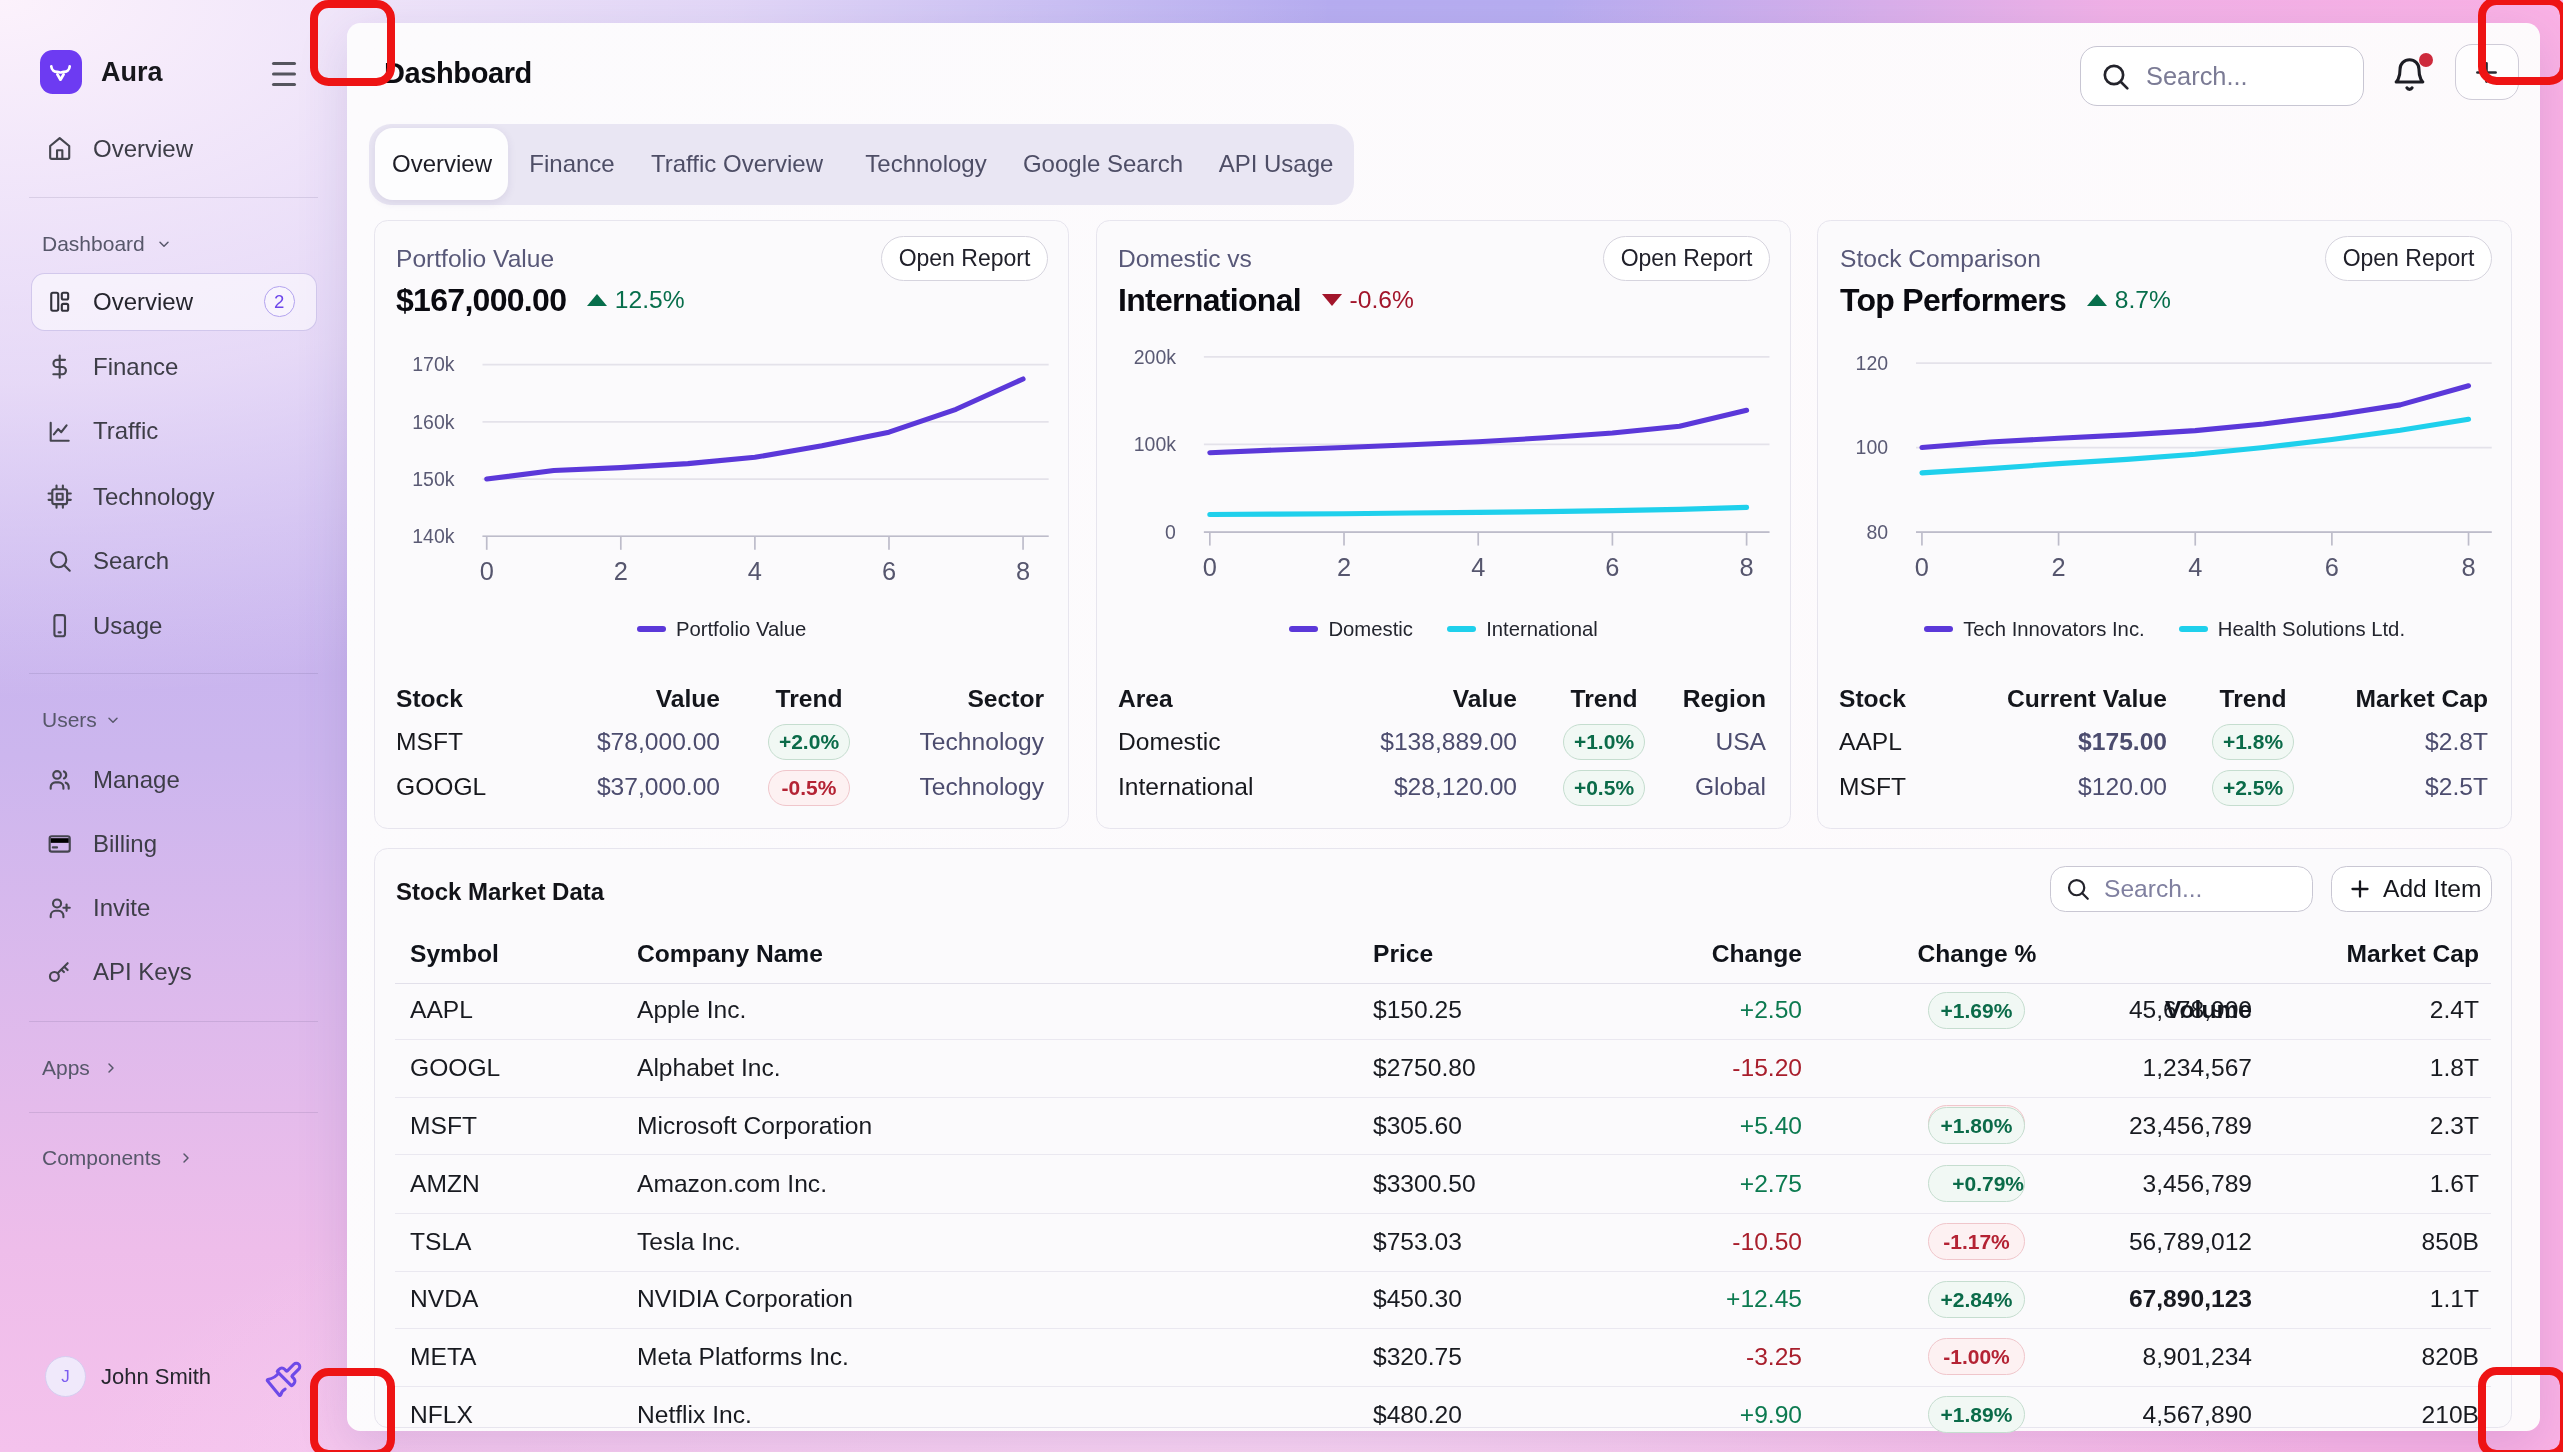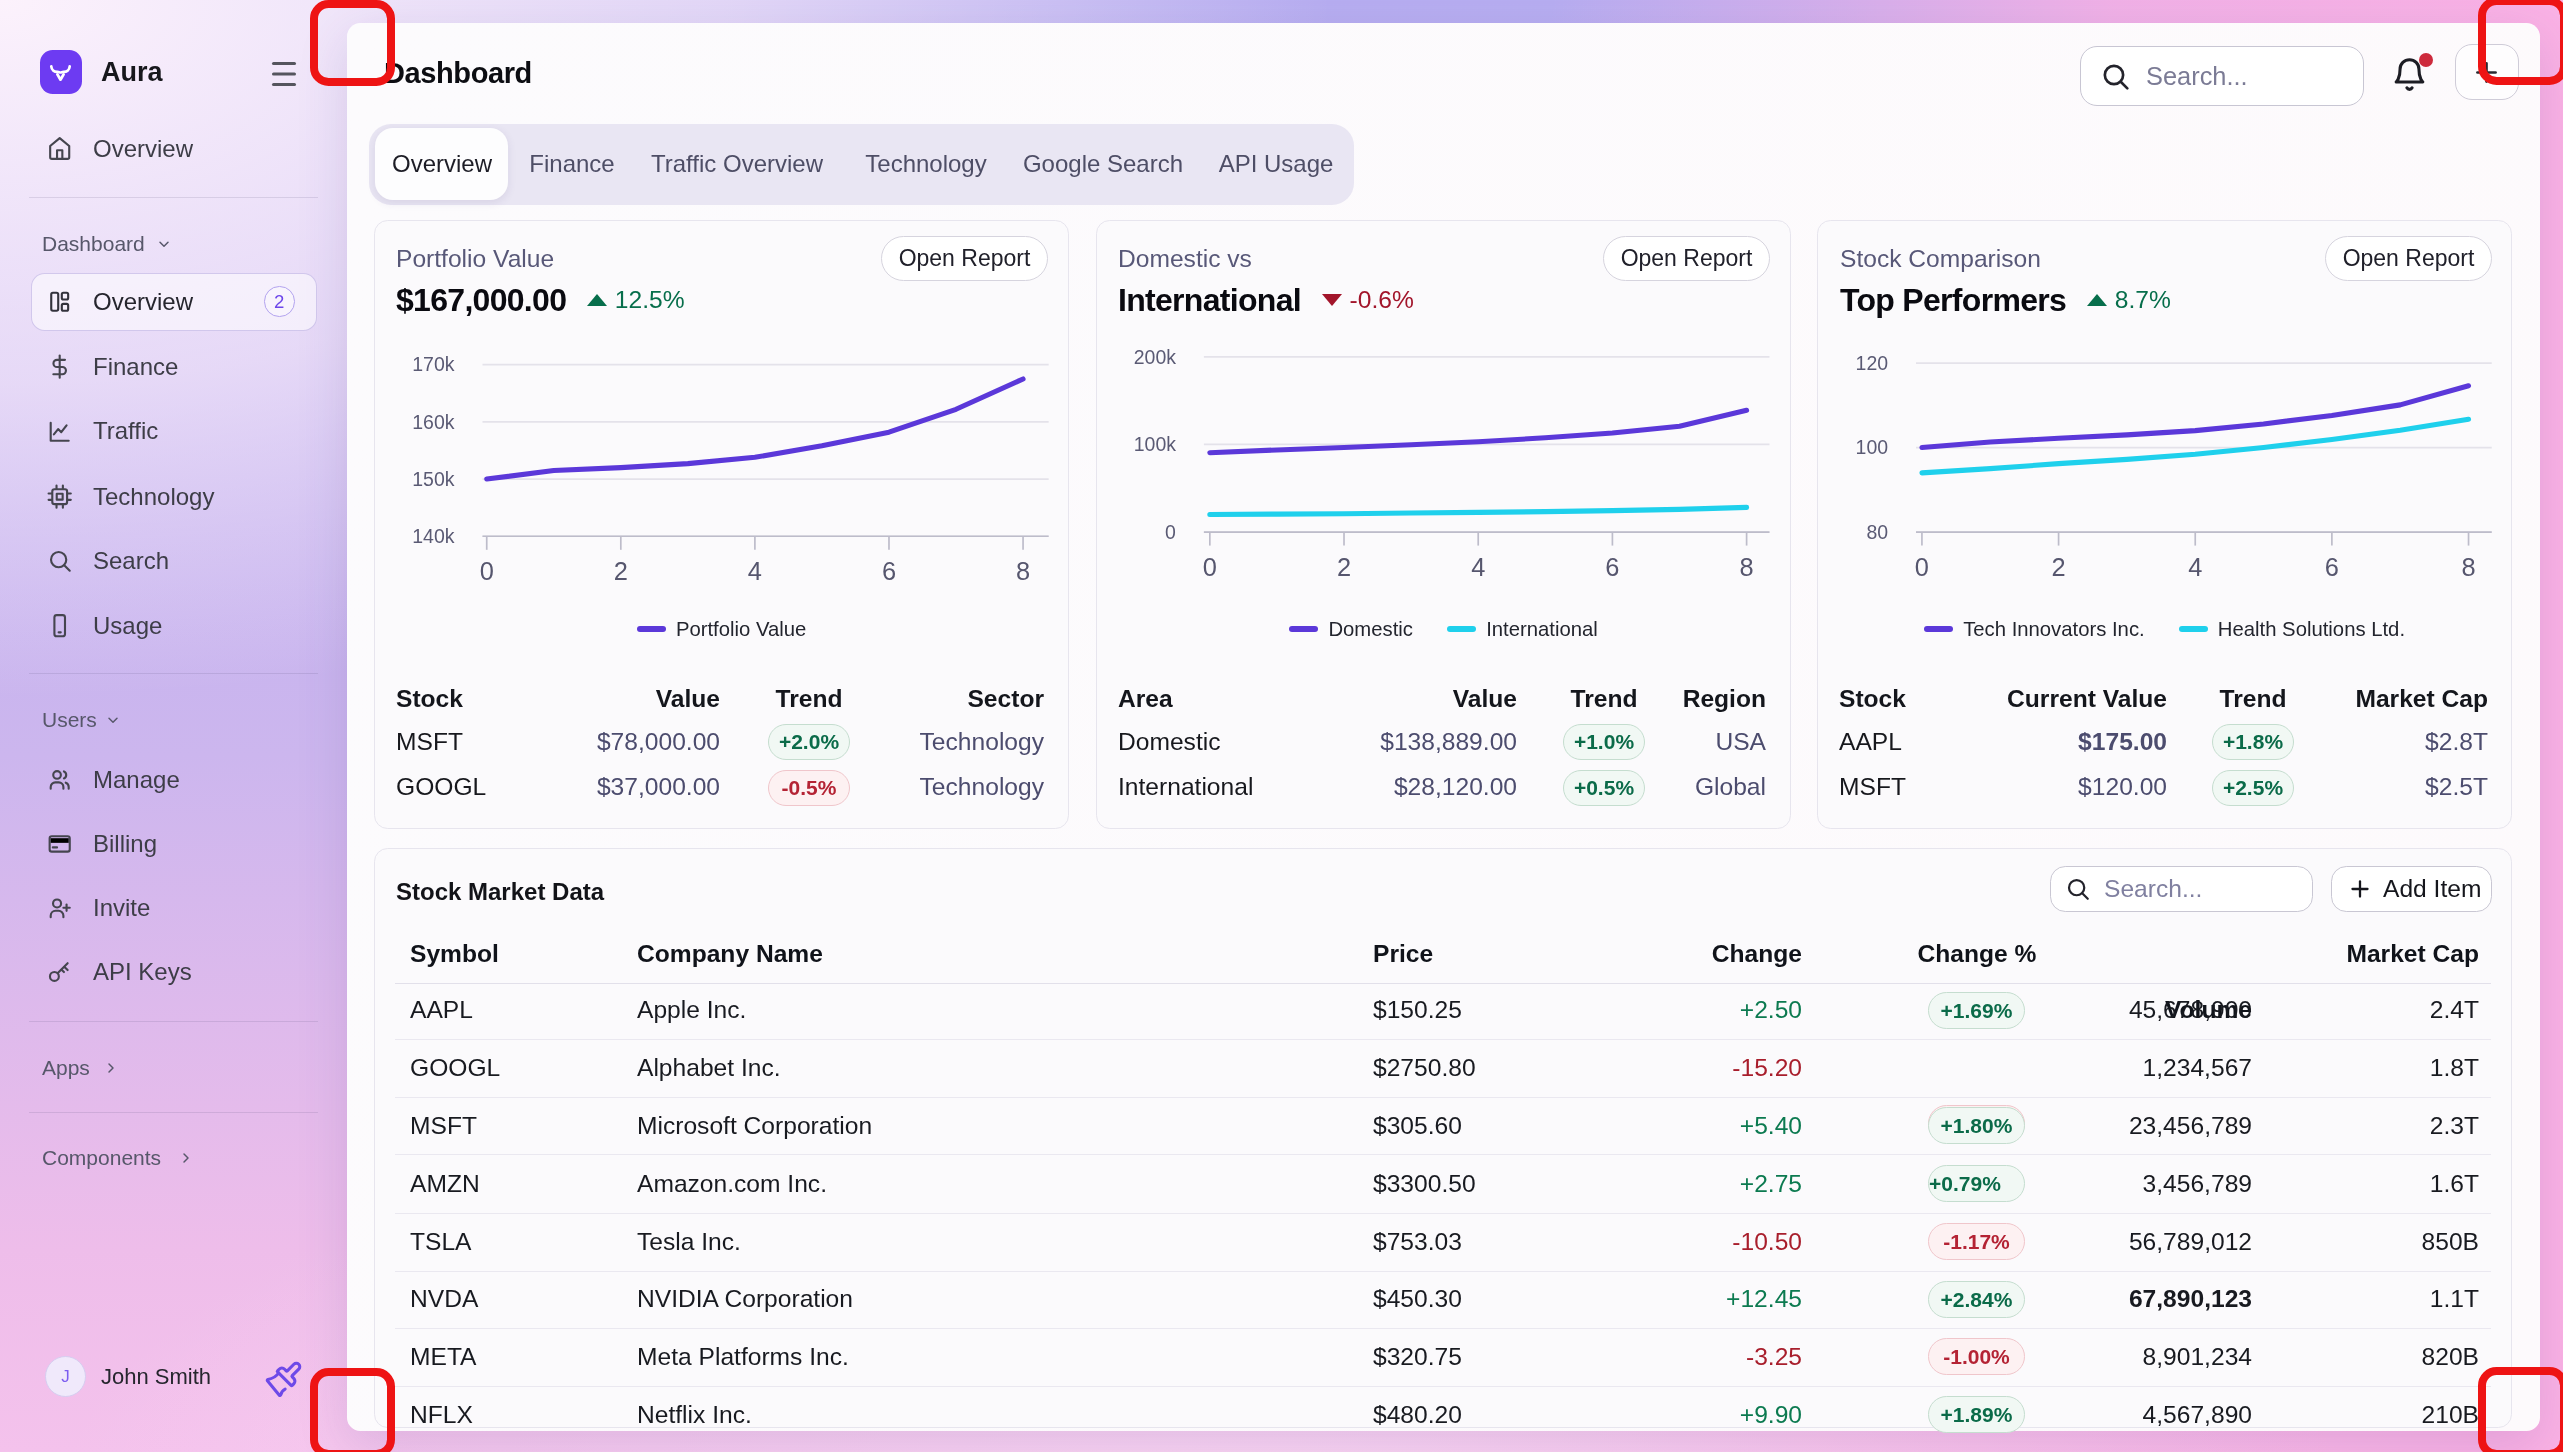--- a/index.html
+++ b/index.html
@@ -325,21 +325,21 @@
 <div class="txt" style="left:1373px;top:1109px;line-height:34px;font-size:24.6px;color:#181a20;font-weight:400;">$305.60</div>
 <div class="txt" style="right:761px;top:1109px;line-height:34px;font-size:24.6px;color:#0c7a50;font-weight:400;">+5.40</div>
 <div class="abs" style="left:1928px;top:1107px;width:97px;height:37px;border-radius:18.6px;background:#f1f8f4;border:1.3px solid #c5ddcf;text-align:center;line-height:35px;font-size:21px;font-weight:600;color:#0b6b49">+1.80%</div>
 <div class="txt" style="right:311px;top:1109px;line-height:34px;font-size:24.6px;color:#181a20;font-weight:400;">23,456,789</div>
 <div class="txt" style="right:84px;top:1109px;line-height:34px;font-size:24.6px;color:#181a20;font-weight:400;">2.3T</div>
 <div class="abs" style="left:395px;top:1154px;width:2096px;height:1.3px;background:#eae8f0"></div>
 <div class="txt" style="left:410px;top:1167px;line-height:34px;font-size:24.6px;color:#181a20;font-weight:400;">AMZN</div>
 <div class="txt" style="left:637px;top:1167px;line-height:34px;font-size:24.6px;color:#181a20;font-weight:400;">Amazon.com Inc.</div>
 <div class="txt" style="left:1373px;top:1167px;line-height:34px;font-size:24.6px;color:#181a20;font-weight:400;">$3300.50</div>
 <div class="txt" style="right:761px;top:1167px;line-height:34px;font-size:24.6px;color:#0c7a50;font-weight:400;">+2.75</div>
-<div class="abs" style="left:1928px;top:1165px;width:97px;height:37px;border-radius:18.6px;background:#f1f8f4;border:1.3px solid #c5ddcf;text-align:left;line-height:35px;font-size:21px;font-weight:600;color:#0b6b49">+0.79%</div>
+<div class="abs" style="left:1928px;top:1165px;width:97px;height:37px;border-radius:18.6px;background:#f1f8f4;border:1.3px solid #c5ddcf;text-align:right;line-height:35px;font-size:21px;font-weight:600;color:#0b6b49">+0.79%</div>
 <div class="txt" style="right:311px;top:1167px;line-height:34px;font-size:24.6px;color:#181a20;font-weight:400;">3,456,789</div>
 <div class="txt" style="right:84px;top:1167px;line-height:34px;font-size:24.6px;color:#181a20;font-weight:400;">1.6T</div>
 <div class="abs" style="left:395px;top:1213px;width:2096px;height:1.3px;background:#eae8f0"></div>
 <div class="txt" style="left:410px;top:1225px;line-height:34px;font-size:24.6px;color:#181a20;font-weight:400;">TSLA</div>
 <div class="txt" style="left:637px;top:1225px;line-height:34px;font-size:24.6px;color:#181a20;font-weight:400;">Tesla Inc.</div>
 <div class="txt" style="left:1373px;top:1225px;line-height:34px;font-size:24.6px;color:#181a20;font-weight:400;">$753.03</div>
 <div class="txt" style="right:761px;top:1225px;line-height:34px;font-size:24.6px;color:#a81e2c;font-weight:400;">-10.50</div>
 <div class="abs" style="left:1928px;top:1223px;width:97px;height:37px;border-radius:18.6px;background:#fdf1f2;border:1.3px solid #f0c6cb;text-align:center;line-height:35px;font-size:21px;font-weight:600;color:#b42334">-1.17%</div>
 <div class="txt" style="right:311px;top:1225px;line-height:34px;font-size:24.6px;color:#181a20;font-weight:400;">56,789,012</div>
 <div class="txt" style="right:84px;top:1225px;line-height:34px;font-size:24.6px;color:#181a20;font-weight:400;">850B</div>

